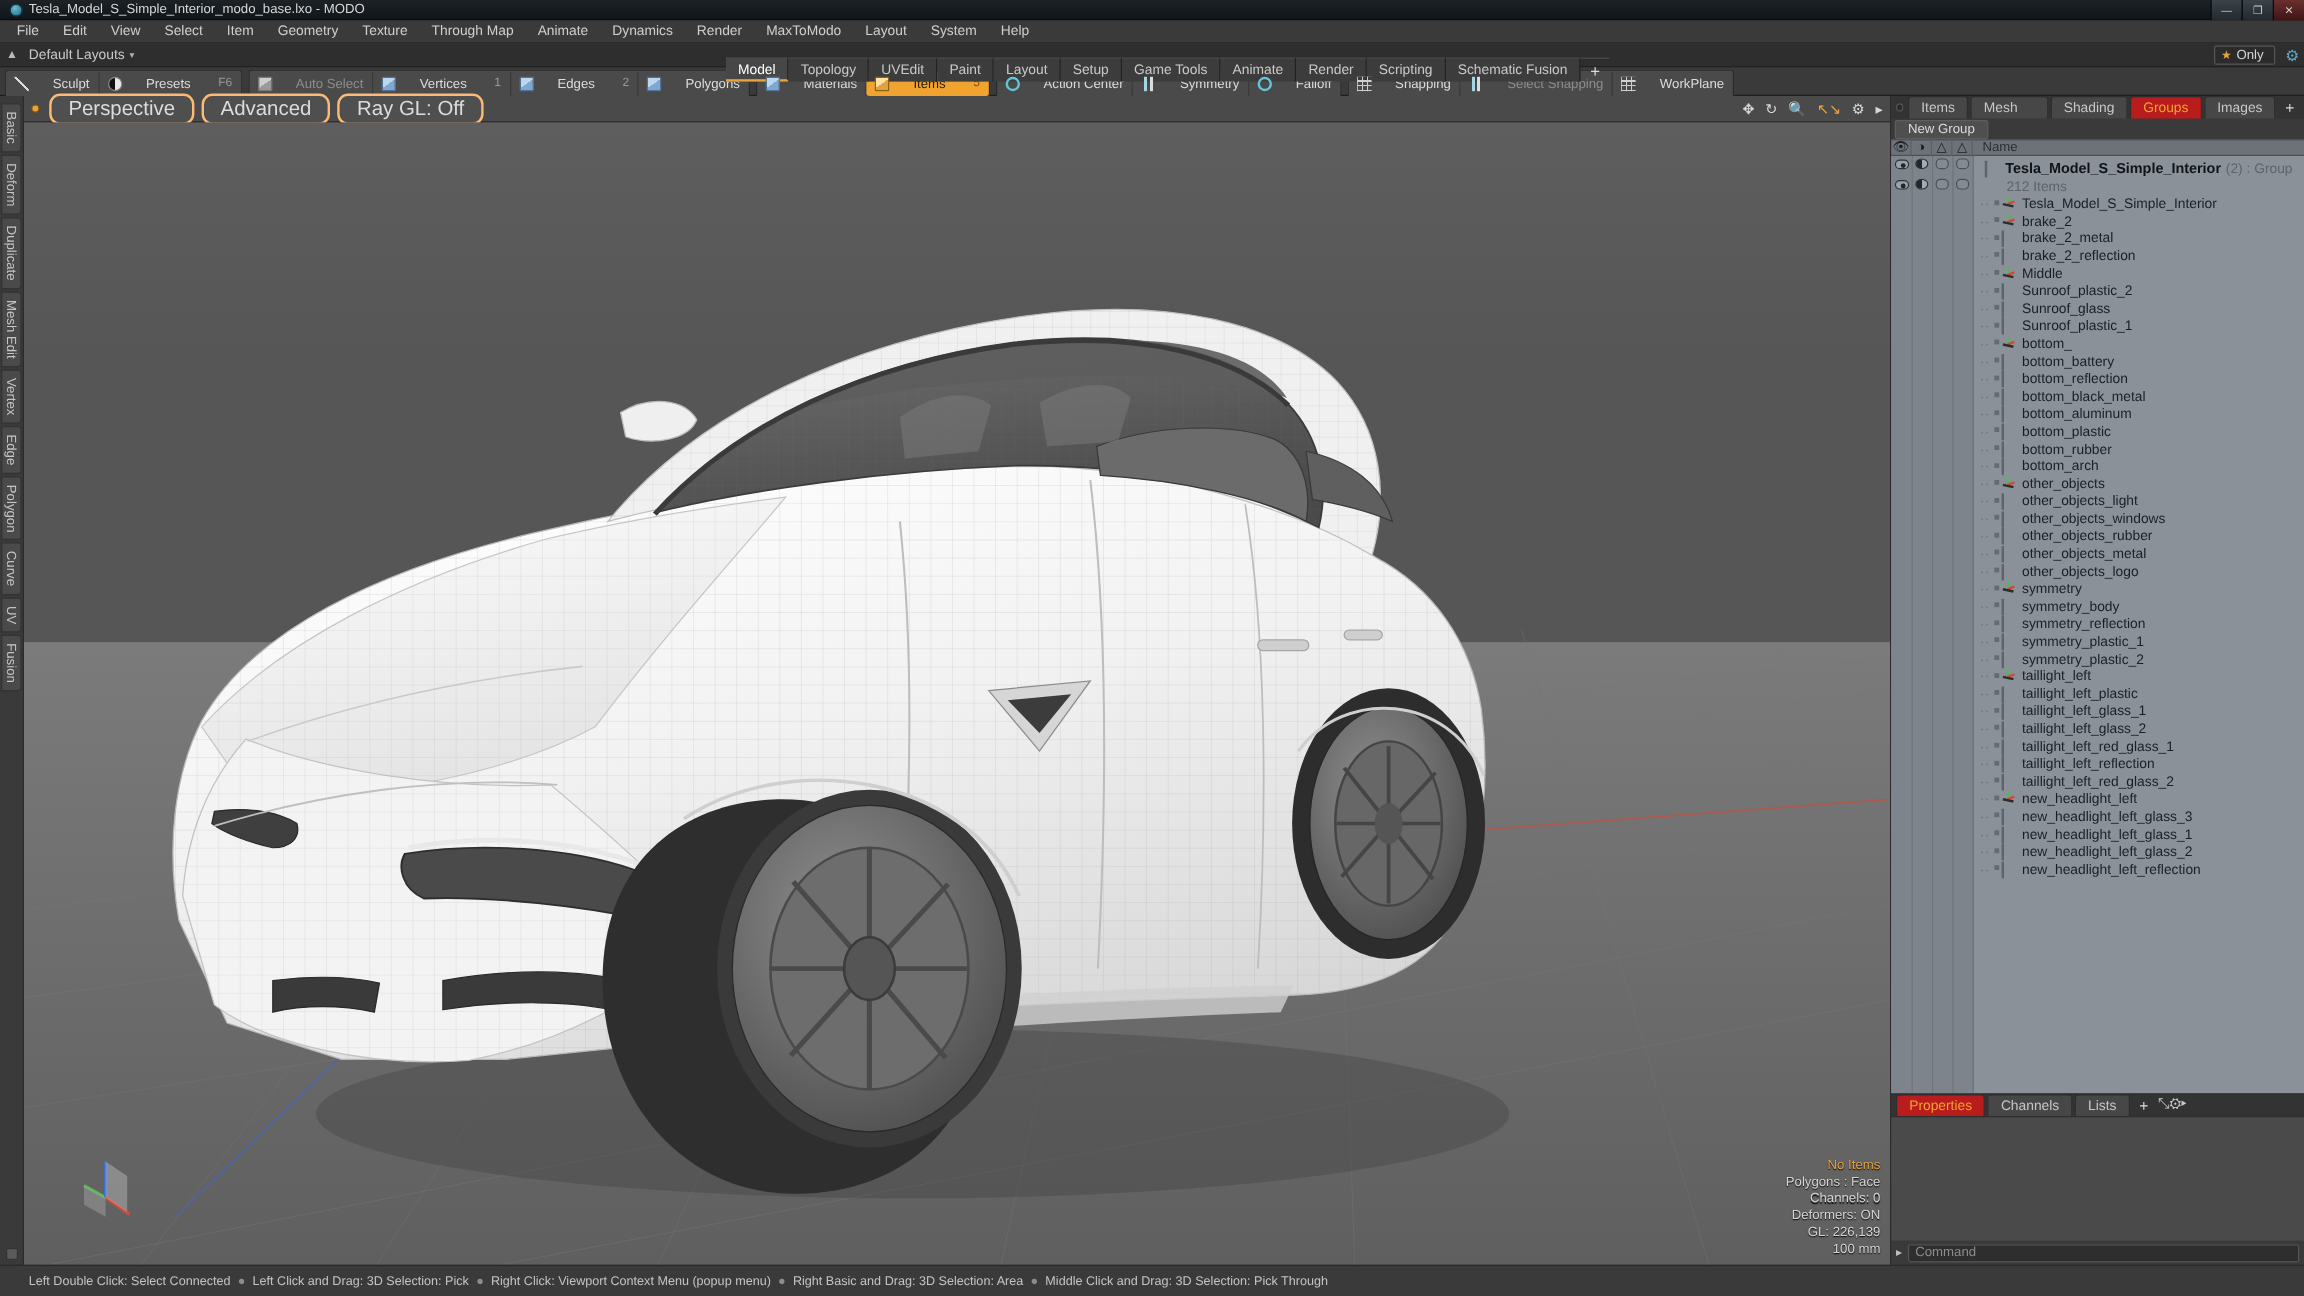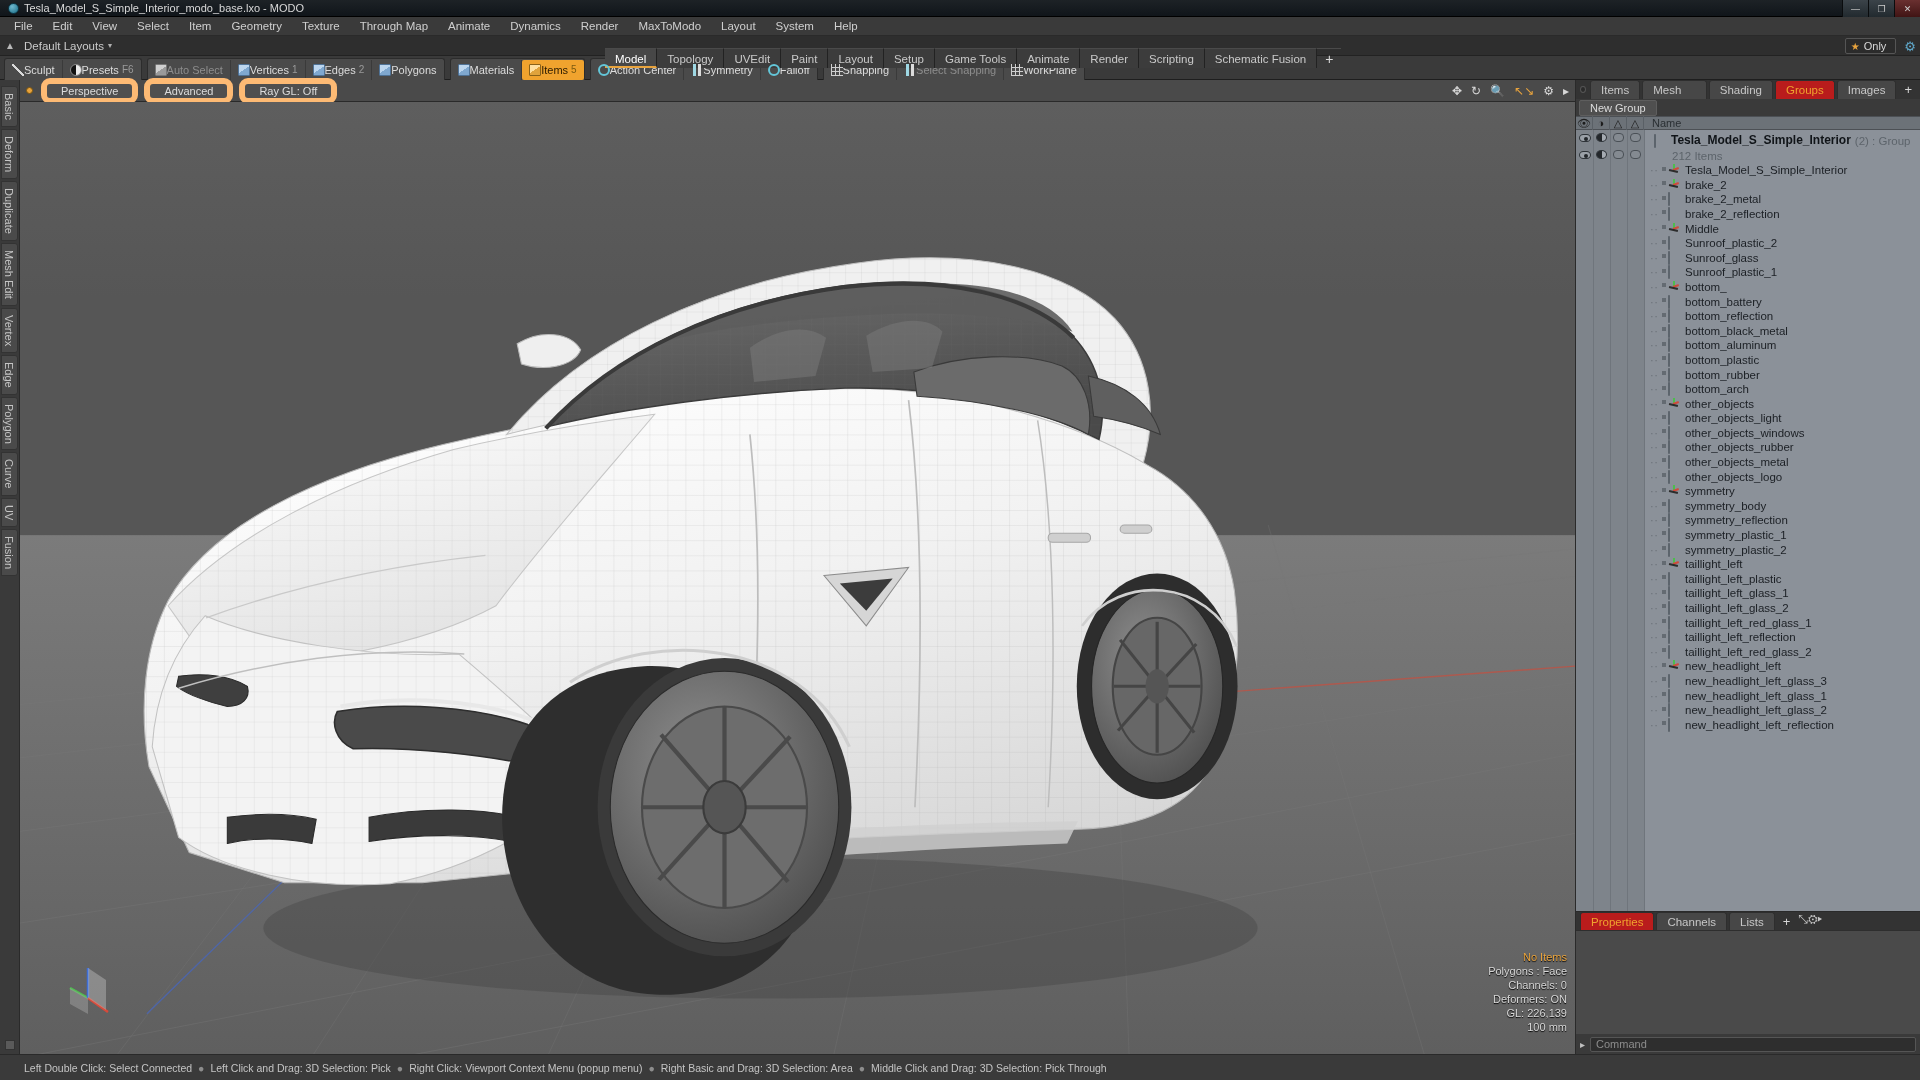--- a/index.html
+++ b/index.html
@@ -69,21 +69,21 @@
   
   .modebar {
     height:24px; background:#3a3a3a; display:flex; align-items:stretch;
     border-bottom:1px solid #1e1e1e; padding:2px 0 0 4px; gap:0;
   }
   .mgroup {
     display:flex; background:#4a4a4a; border:1px solid #2c2c2c; border-bottom:none;
     border-radius:3px 3px 0 0; margin-right:5px; align-items:center; height:22px;
   }
   .mbtn {
-    display:flex; align-items:center; gap:0; padding:0 7px; height:20px;
+    display:flex; align-items:center; gap:20px; padding:0 7px; height:20px;
     font-size:11px; color:#dcdcdc; border-right:1px solid #3a3a3a; white-space:nowrap;
   }
   .mbtn:last-child { border-right:none; }
   .mbtn.active { background:#f0a32e; color:#2b1b00; border-radius:2px; }
   .mbtn.dim { color:#8d8d8d; }
   .mbtn .num { color:#9a9a9a; font-size:10px; margin-left:3px; }
   .mbtn.active .num { color:#7a5a10; }
 
   
   .ic { width:12px;height:12px;flex:0 0 auto; display:inline-block; position:relative; }
@@ -114,31 +114,31 @@
     padding:6px 2px; text-align:center; letter-spacing:0px;
   }
   .leftstrip .vspacer { flex:1; }
   .leftstrip .sq { width:10px;height:10px;background:#5a5a5a;border:1px solid #333;margin:4px auto; }
 
   
   .viewwrap { flex:1; position:relative; background:#2f2f2f; display:flex; flex-direction:column; }
   .viewhdr { height:22px; background:#4a4a4a; display:flex; align-items:center; padding:0 6px; border-bottom:1px solid #2a2a2a;}
   .vdot { width:7px;height:7px;border-radius:50%;background:#e8a33d;margin-right:8px;border:1px solid #7a5510;}
   .vpill {
-    border:6px solid #fdba74; border-radius:9px; padding:1px 14px; margin-right:6px;
-    font-size:11px; color:#dcdcdc; background:#4f4f4f;
+    border:2px solid #fdba74; border-radius:9px; padding:1px 14px; margin-right:6px;
+    font-size:17px; color:#dcdcdc; background:#4f4f4f;
   }
   .vhdr-right { margin-left:auto; display:flex; align-items:center; gap:9px; color:#d8d8d8; font-size:12px; }
   .vhdr-right .hl { color:#e8a33d; }
 
   .viewport { flex:1; position:relative; overflow:hidden;
      background:linear-gradient(#565656,#4e4e4e 45%,#6e6e6e 46%,#636363 100%); }
 
   .stats {
-    position:absolute; right:8px; bottom:20px; text-align:right; line-height:14px;
+    position:absolute; right:8px; bottom:6px; text-align:right; line-height:14px;
     font-size:11px; color:#d6d6d6; text-shadow:0 1px 1px #000;
   }
   .stats .hl { color:#e8a33d; }
 
   .axiswidget { position:absolute; left:40px; bottom:30px; width:70px; height:70px; }
 
   
   .rightpanel { width:345px; background:#3a3a3a; display:flex; flex-direction:column; border-left:1px solid #2a2a2a;}
   .rp-tabs { height:19px; display:flex; align-items:stretch; background:#333; padding-left:4px;}
   .rp-tabs .dot { width:7px;height:7px;border-radius:50%;background:#2a2a2a;border:1px solid #555; align-self:center; margin-right:4px;}

